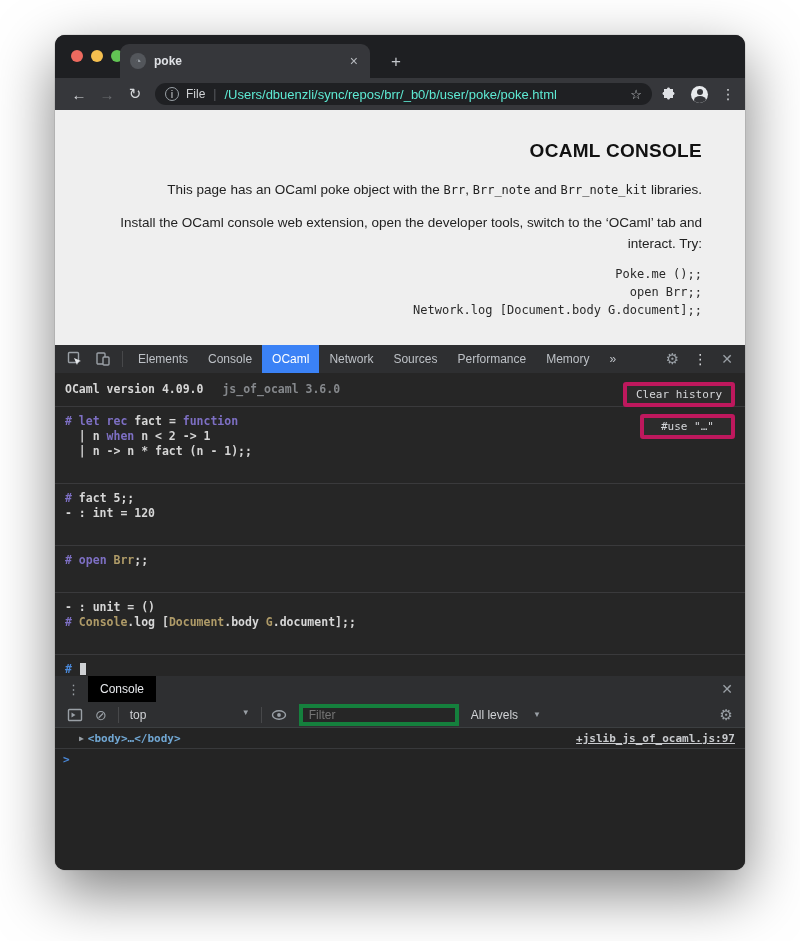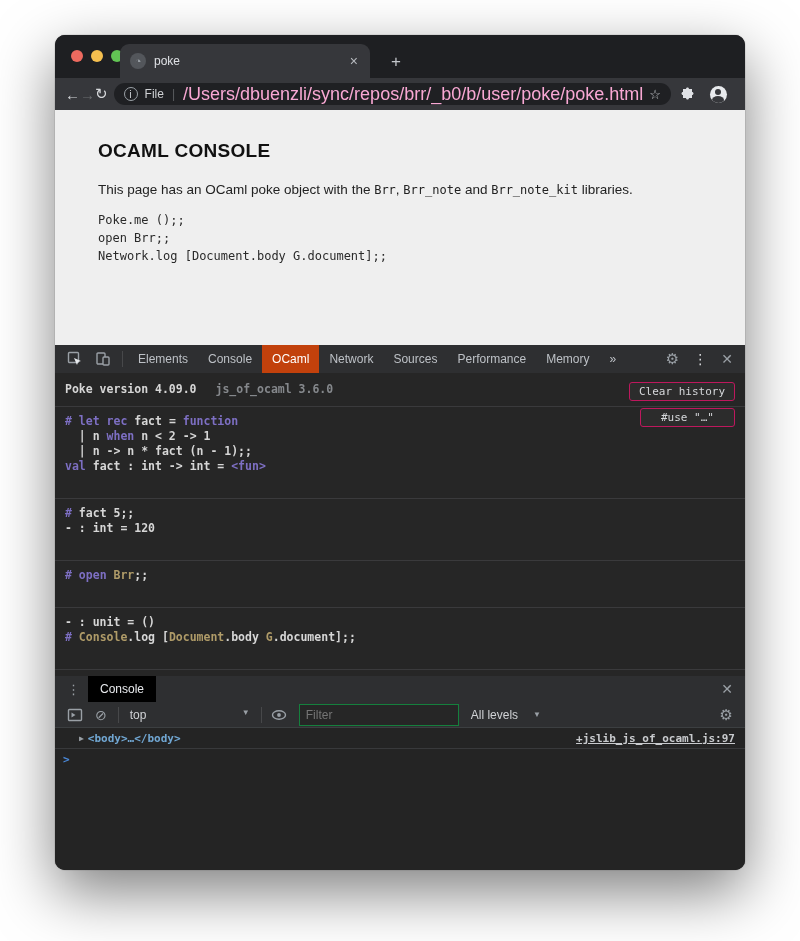--- a/index.html
+++ b/index.html
@@ -9,81 +9,81 @@
            box-shadow:0 22px 60px rgba(0,0,0,.5), 0 0 1px rgba(0,0,0,.7); background:#262626;}
   
   .titlebar{ height:43px; background:#1e1f22; position:relative; flex:none;}
   .lights{ position:absolute; left:16px; top:15px; display:flex; gap:8px;}
   .light{ width:12px; height:12px; border-radius:50%;}
   .l-red{background:#ed6a5f;} .l-yellow{background:#f5bf4f;} .l-green{background:#62c554;}
   .tab{ position:absolute; left:65px; bottom:0; width:250px; height:34px; background:#36373b;
         border-radius:9px 9px 0 0; display:flex; align-items:center; padding:0 10px; color:#dfe1e5;}
   .favicon{ width:16px; height:16px; border-radius:50%; background:#53565b; color:#9aa0a6;
         font-size:11px; line-height:16px; text-align:center; margin-right:8px; flex:none;}
-  .tab-title{ font-size:12px; flex:1;}
+  .tab-title{ font-size:12px; flex:1;font-weight:bold;}
   .tab-close{ font-size:14px; color:#b7babf; padding:0 2px;}
   .newtab{ position:absolute; left:330px; bottom:6px; font-size:17px; color:#c3c6cb; padding:0 6px;}
   
   .toolbar{ height:32px; background:#36373b; display:flex; align-items:center; padding:0 10px; flex:none;}
   .nav-ic{ font-size:15px; color:#d6d8db; width:28px; text-align:center;}
   .nav-ic.dim{ color:#6b6d70;}
   .omnibox{ flex:1; height:22px; margin:0 8px 0 6px; background:#1f2023; border-radius:12px;
         display:flex; align-items:center; padding:0 10px; color:#cfd1d4; font-size:12px;}
   .omni-info{ font-size:11px; width:14px; height:14px; border:1px solid #9aa0a6; border-radius:50%;
         color:#c5c8cc; text-align:center; line-height:13px; margin-right:7px; flex:none; font-style:normal;}
   .omni-scheme{ margin-right:8px;}
   .omni-sep{ color:#5a5c60; margin-right:8px;}
-  .omni-url{ flex:1; font-size:18px; color:#f9a8d4; white-space:nowrap; overflow:hidden;}
+  .omni-url{ flex:1; font-size:13px; color:#5eead4; white-space:nowrap; overflow:hidden;}
   .omni-star{ font-size:13px; color:#c5c8cc; margin-left:6px;}
   .tb-right{ display:flex; align-items:center; gap:13px; margin-left:2px;}
   .avatar{ width:17px; height:17px; border-radius:50%; background:#e8eaed; position:relative; overflow:hidden;}
   .avatar::before{ content:""; position:absolute; left:5.5px; top:3px; width:6px; height:6px; border-radius:50%; background:#36373b;}
   .avatar::after{ content:""; position:absolute; left:2.5px; top:10px; width:12px; height:8px; border-radius:50%; background:#36373b;}
   .dots-v{ font-size:14px; color:#d6d8db; letter-spacing:0;}
   
-  .page{ height:235px; background:#efefef; color:#242424; padding:30px 43px 0 43px; flex:none; overflow:hidden;}
+  .page{ height:235px; background:#efefef; color:#242424; padding:30px 43px 0 43px; flex:none; overflow:hidden;text-align:right;}
   .page h1{ font-size:19px; font-weight:800; letter-spacing:.3px; color:#111; margin-bottom:18px;}
   .page p{ font-size:13.5px; line-height:1.5; margin-bottom:13px; color:#222;}
   .page .icode{ font-family:"DejaVu Sans Mono", monospace; font-size:12px; color:#222;}
   .codeline{ font-family:"DejaVu Sans Mono", monospace; font-size:12px; color:#2a2a2a; margin-top:4px;}
   
   .dt-tabs{ height:28px; background:#2e2f31; display:flex; align-items:center; flex:none; color:#bdc1c6;}
   .dt-left-ic{ width:16px; height:16px; margin:0 6px; flex:none;}
   .dt-left-ic:first-child{ margin-left:12px;}
   .vsep{ width:1px; height:16px; background:#47484a; margin:0 5px; flex:none;}
   .dt-tab{ padding:0 10px; font-size:12px; line-height:28px; height:28px; white-space:nowrap;}
-  .dt-tab.active{ background:#c2410c; color:#ffffff;}
+  .dt-tab.active{ background:#3b82f6; color:#ffffff;}
   .dt-spacer{ flex:1;}
   .dt-right{ display:flex; align-items:center; gap:14px; margin-right:12px; color:#9aa0a6;}
   .gear{ font-size:15px; font-family:"DejaVu Sans", sans-serif;}
   .xclose{ font-size:14px;}
   
   .repl{ height:303px; background:#262626; font-family:"DejaVu Sans Mono", monospace; font-weight:bold;
          font-size:11.5px; color:#d6d6d6; position:relative; flex:none; overflow:hidden;}
   .repl-header{ padding:9px 10px 10px 10px; border-bottom:1px solid #3a3a3c;}
   .repl-header .dim{ color:#85888c; margin-left:12px; font-weight:bold;}
   .repl-buttons{ position:absolute; right:10px; top:9px; display:flex; flex-direction:column; gap:7px; align-items:flex-end;}
-  .repl-btn{ border:1px solid #be185d; border-radius:3px; background:#2c2c2c; color:#d5d7da;
+  .repl-btn{ border:4px solid #be185d; border-radius:3px; background:#2c2c2c; color:#d5d7da;
              font-family:"DejaVu Sans Mono", monospace; font-size:11px; padding:2px 9px; text-align:center; min-width:95px;}
   .entry{ padding:7px 10px 24px 10px; border-bottom:1px solid #3a3a3c;}
   .entry.no-border{ border-bottom:none;}
   .line{ line-height:15px; white-space:pre;}
   .tok-k{ color:#7d6fc3;} .tok-m{ color:#af9b68;} .tok-p{ color:#d6d6d6;} .tok-blue{ color:#4a88d8;}
   .cursor{ display:inline-block; width:6px; height:12px; background:#cfd1d4; vertical-align:-2px; margin-left:1px;}
   
   .drawer-tabs{ height:26px; background:#2e2f31; display:flex; align-items:center; flex:none; color:#bdc1c6;}
   .drawer-dots{ margin:0 8px 0 12px; color:#9aa0a6; font-size:13px;}
   .drawer-tab{ background:#000; color:#e8eaed; font-size:12px; height:26px; line-height:26px; padding:0 12px;}
   .drawer-toolbar{ height:26px; background:#2e2f31; border-bottom:1px solid #3c3f41; display:flex; align-items:center; flex:none; color:#c3c6cb;}
   .ic16{ width:16px; height:16px; flex:none;}
   .tbi{ margin:0 6px; color:#9aa0a6; font-size:14px;}
   .ctx-select{ width:120px; display:flex; justify-content:space-between; align-items:flex-start;
                font-size:12px; color:#d0d2d5; margin:0 6px;}
   .caret{ font-size:8px; color:#9aa0a6;}
-  .filter-input{ width:160px; height:22px; background:#262626; border:1px solid #15803d; color:#9aa0a6;
+  .filter-input{ width:160px; height:22px; background:#262626; border:4px solid #15803d; color:#9aa0a6;
                  font-size:12px; padding:0 6px; margin:0 8px; font-family:"Liberation Sans", sans-serif;}
   .levels{ display:flex; align-items:center; gap:15px; font-size:12px; color:#d0d2d5; margin-left:4px;}
   .console-out{ flex:1; background:#242424; font-family:"DejaVu Sans Mono", monospace; font-size:11px; overflow:hidden;}
   .log-row{ height:21px; display:flex; align-items:center; border-bottom:1px solid #38393b; padding:0 10px 0 24px;}
   .twisty{ color:#9aa0a6; font-size:8px; margin-right:4px;}
   .node{ color:#71a7d3; font-weight:bold;}
   .log-link{ margin-left:auto; color:#c8cacd; text-decoration:underline; font-weight:bold;}
   .prompt-row{ height:21px; display:flex; align-items:center; padding:0 8px;}
   .chev{ color:#4a88d8; font-weight:bold; font-size:11px;}
   svg{ display:block;}
@@ -123,20 +123,21 @@
           <path fill="#dfe1e5" d="M6.5 1.5c.9 0 1.5.7 1.5 1.5h3v3c.8 0 1.5.6 1.5 1.5S11.8 9 11 9v3H8c0 .8-.6 1.5-1.5 1.5S5 12.8 5 12H2V9c-.8 0-1.5-.6-1.5-1.5S1.2 6 2 6V3h3c0-.8.6-1.5 1.5-1.5z"></path>
         </svg>
       <span class="avatar"></span>
       <span class="dots-v">⋮</span>
     </div>
   </div>
 
   <div class="page">
     <h1>OCAML CONSOLE</h1>
     <p id="para1"><span class="">This page has an OCaml poke object with the </span><span class="icode">Brr</span><span class="">, </span><span class="icode">Brr_note</span><span class=""> and </span><span class="icode">Brr_note_kit</span><span class=""> libraries.</span></p>
+    <p>Install the OCaml console web extension, open the developer tools, switch to the ‘OCaml’ tab and interact. Try:</p>
     <div id="page-code">
         <div class="codeline">Poke.me ();;</div>
         <div class="codeline">open Brr;;</div>
         <div class="codeline">Network.log [Document.body G.document];;</div>
       </div>
   </div>
 
   <div class="dt-tabs">
     <svg class="dt-left-ic" viewBox="0 0 16 16">
         <rect x="1.5" y="1.5" width="10" height="10" rx="1" fill="none" stroke="#9aa0a6" stroke-width="1.4"></rect>
@@ -160,33 +161,32 @@
     <span class="dt-spacer"></span>
     <div class="dt-right">
       <span class="gear">⚙</span>
       <span class="dots-v">⋮</span>
       <span class="xclose">✕</span>
     </div>
   </div>
 
   <div class="repl">
     <div class="repl-header">
-      <span>Poke version 4.09.0</span>
+      <span>OCaml version 4.09.0</span>
       <span class="dim">js_of_ocaml 3.6.0</span>
     </div>
     <div class="repl-buttons">
       <button class="repl-btn">Clear history</button>
       <button class="repl-btn">#use "…"</button>
     </div>
     <div id="repl-entries">
         <div class="entry">
           <div class="line"><span class="tok-k"># </span><span class="tok-k">let rec</span><span class="tok-p"> </span><span class="tok-p">fact</span><span class="tok-p"> = </span><span class="tok-k">function</span></div>
           <div class="line"><span class="tok-p">  | n </span><span class="tok-k">when</span><span class="tok-p"> n &lt; 2 -&gt; 1</span></div>
           <div class="line"><span class="tok-p">  | n -&gt; n * fact (n - 1);;</span></div>
-          <div class="line"><span class="tok-k">val</span><span class="tok-p"> fact : int -&gt; int = </span><span class="tok-k">&lt;fun&gt;</span></div>
         </div>
         <div class="entry">
           <div class="line"><span class="tok-k"># </span><span class="tok-p">fact 5;;</span></div>
           <div class="line"><span class="tok-p">- : int = 120</span></div>
         </div>
         <div class="entry">
           <div class="line"><span class="tok-k"># </span><span class="tok-k">open</span><span class="tok-p"> </span><span class="tok-m">Brr</span><span class="tok-p">;;</span></div>
         </div>
         <div class="entry">
           <div class="line"><span class="tok-p">- : unit = ()</span></div>

